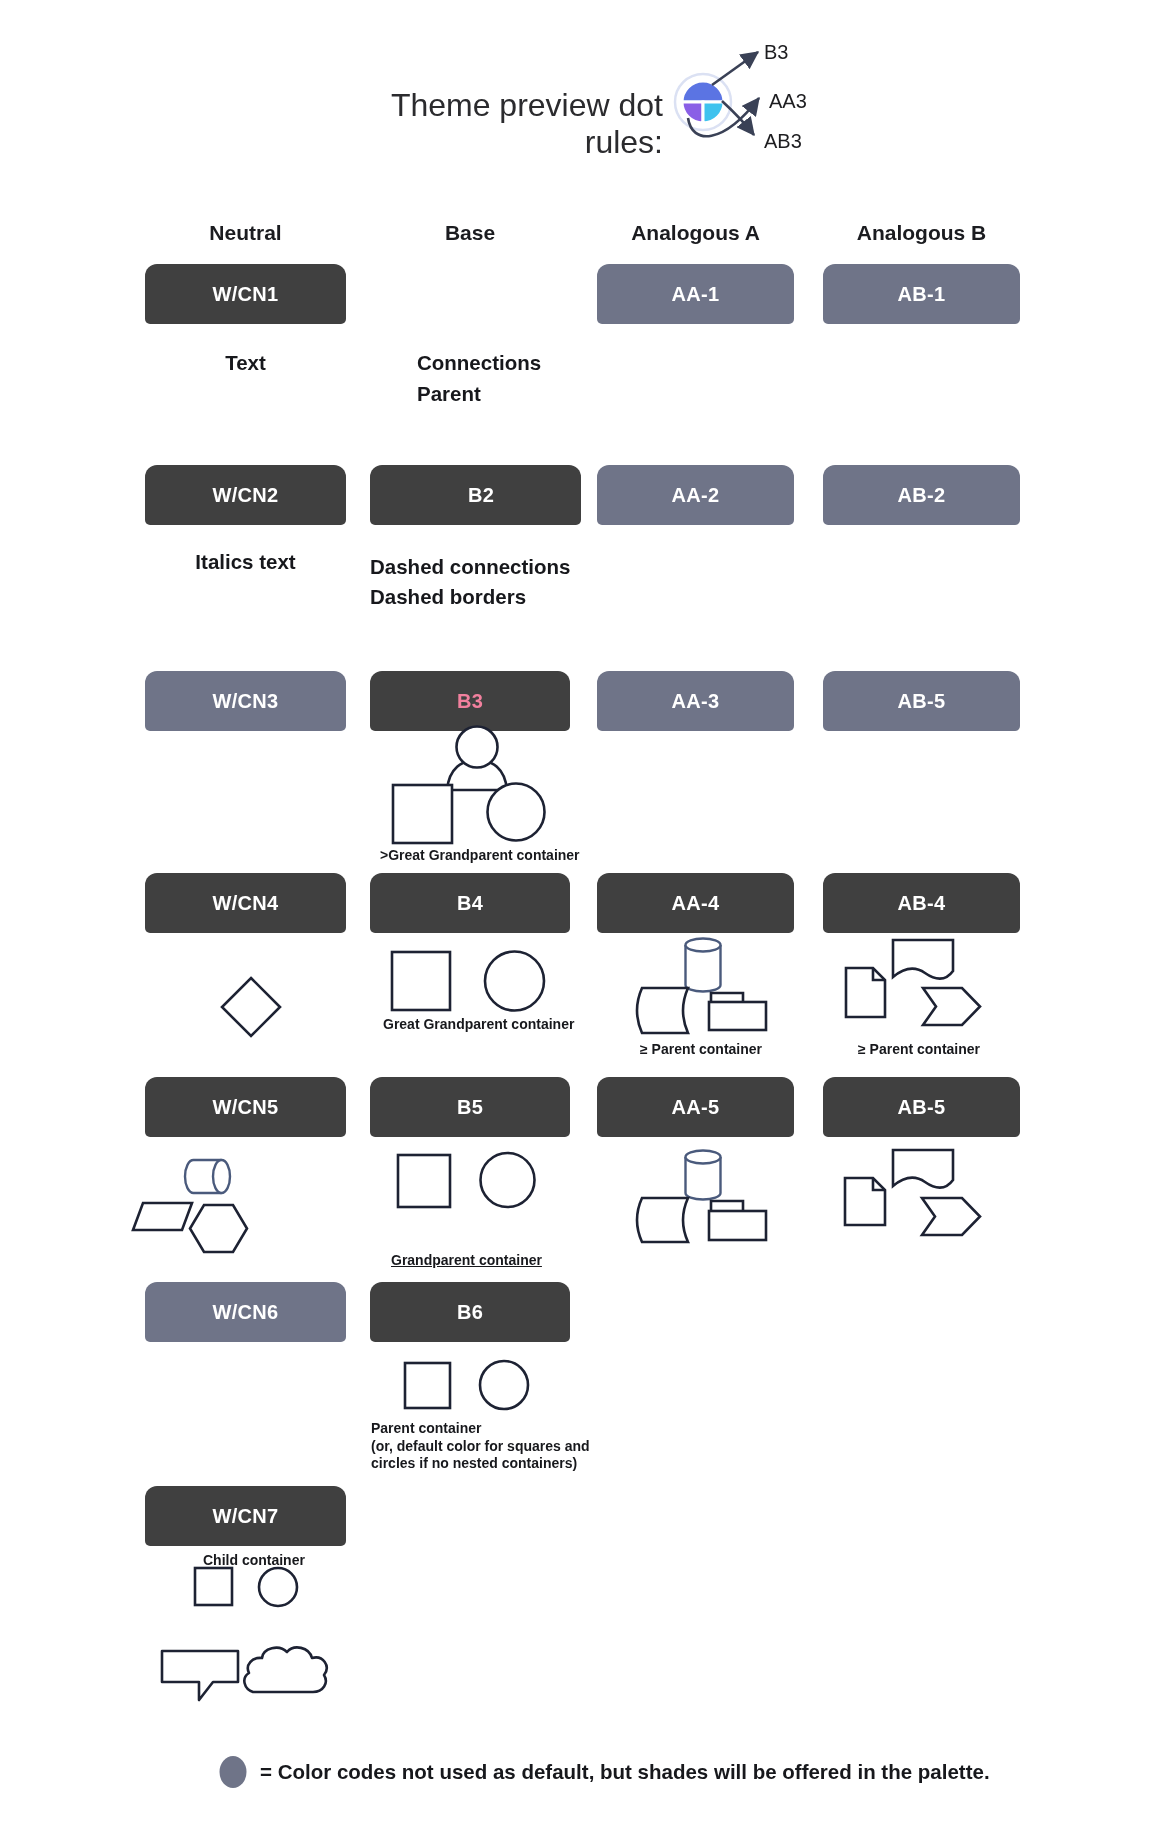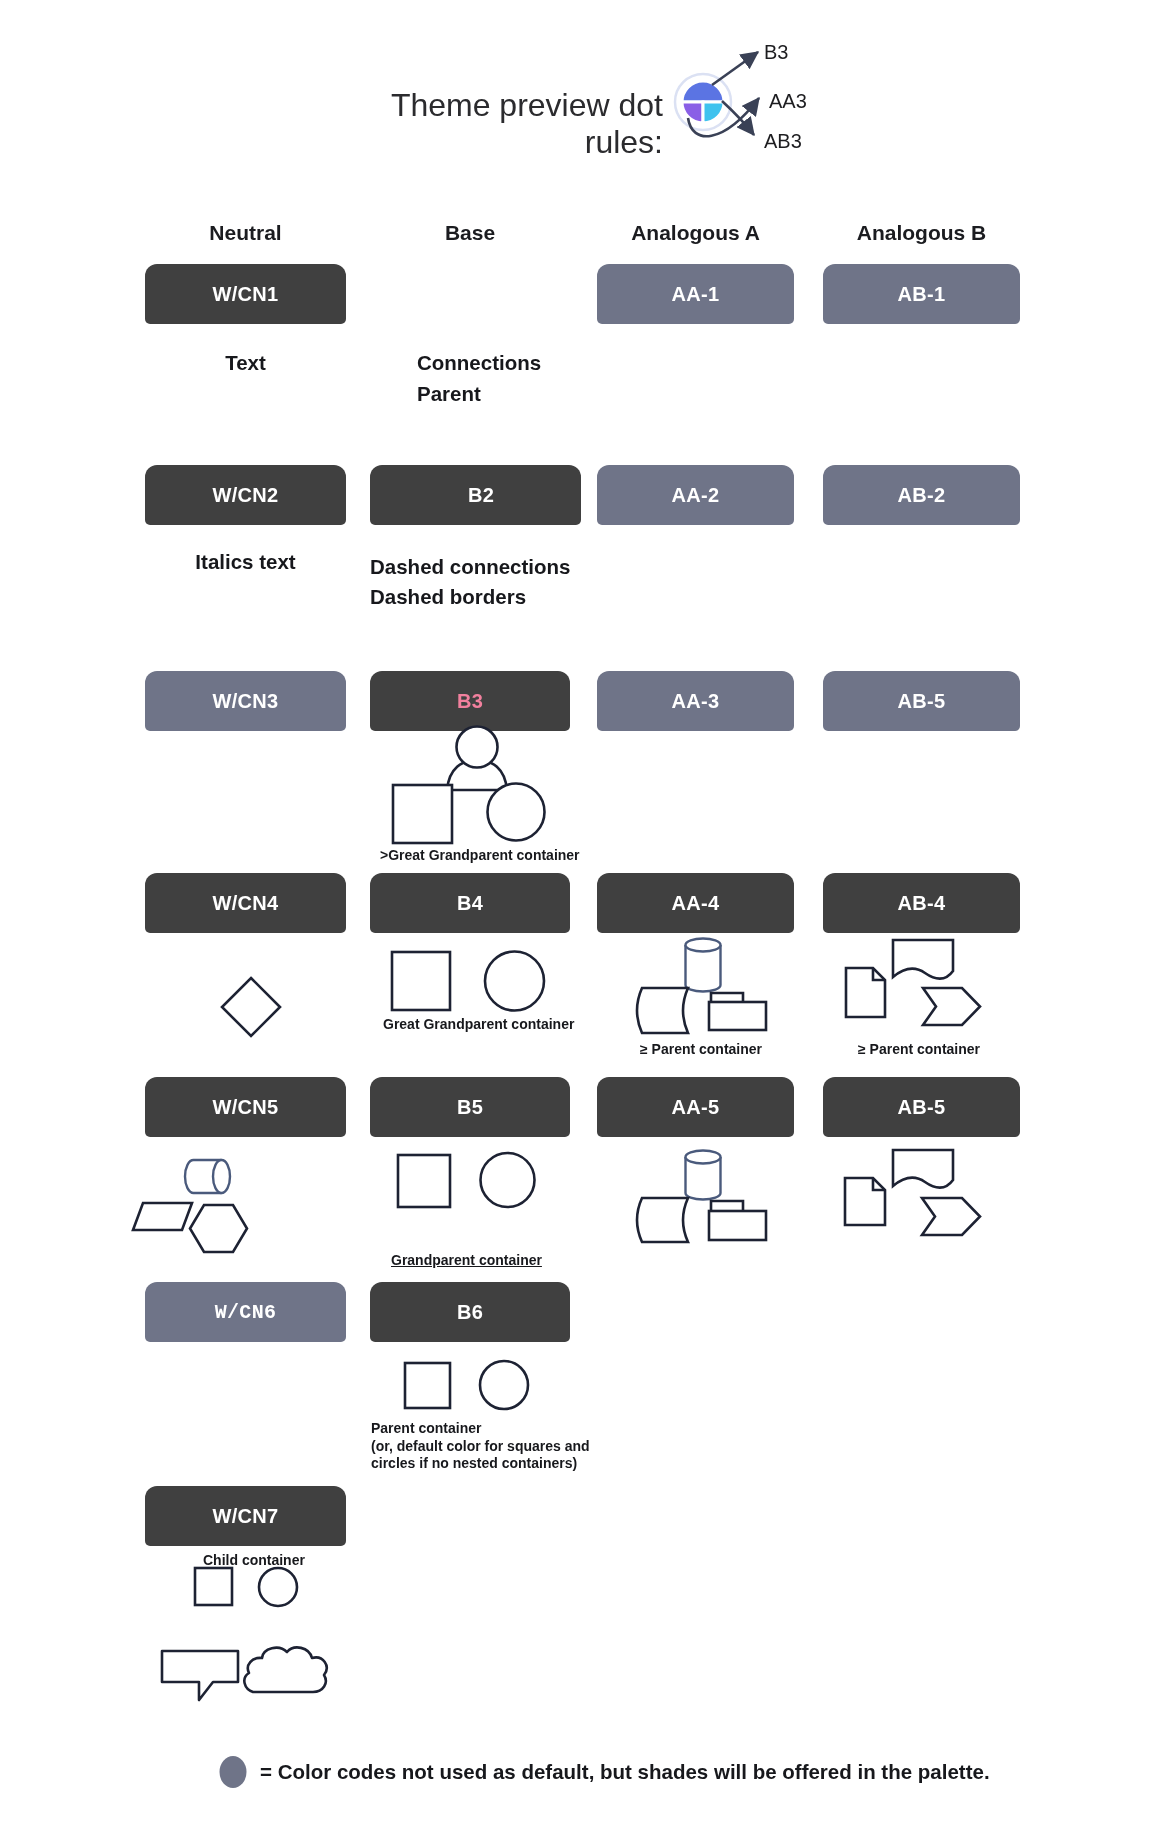--- a/index.html
+++ b/index.html
@@ -193,21 +193,21 @@
     <rect class="shape-dark" x="84" y="71" width="57" height="29"></rect>
   </svg>
 
   <svg class="abs" style="left:835px;top:1140px;" width="160" height="108" viewBox="0 0 160 108">
     <path class="shape-dark" d="M 58,10 H 118 V 40 C 110,51 100,49 90,42 C 80,35 70,36 58,46 Z"></path>
     <path class="shape-dark" d="M 10,38 H 38 L 50,50 V 85 H 10 Z"></path>
     <path class="shape-dark-nf" d="M 38,38 V 50 H 50"></path>
     <path class="shape-dark" d="M 87,58 H 127 L 145,76.5 L 127,95 H 87 L 100,76.5 Z"></path>
   </svg>
 
-  <div class="swatch gray col-n" style="top:1282px;font-family:Liberation Mono, monospace;">
+  <div class="swatch gray col-n" style="top:1282px;">
       <span>W/CN6</span>
     </div>
   <div class="swatch dark col-b" style="top:1282px;">
       <span>B6</span>
     </div>
 
   <svg class="abs" style="left:398px;top:1356px;" width="135" height="56" viewBox="0 0 135 56">
     <rect class="shape-dark" x="7" y="7" width="45" height="45"></rect>
     <circle class="shape-dark" cx="106" cy="29" r="24"></circle>
   </svg>

